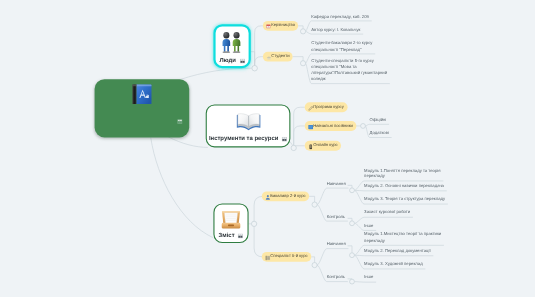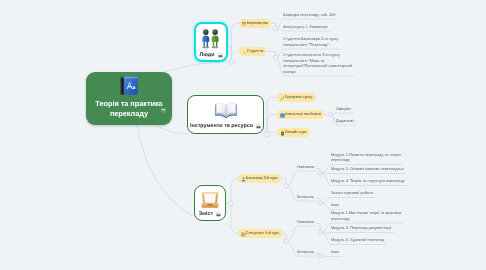--- a/index.html
+++ b/index.html
@@ -141,21 +141,20 @@
         </linearGradient>
       </defs>
       <path d="M1.8 1.7 h3.6 v17.0 h-3.6 z" fill="url(#spn)"></path>
       <path d="M5.4 1.7 h12.3 a0.6 0.6 0 0 1 0.6 0.6 v15.8 a0.6 0.6 0 0 1 -0.6 0.6 h-12.3 z" fill="url(#bkg)"></path>
       <path d="M5.4 1.7 h12.3 a0.6 0.6 0 0 1 0.6 0.6 v0.85 h-12.9 z" fill="#8fb3ea" opacity=".65"></path>
       <path d="M1.8 1.7 h3.6 v1.45 h-3.6 z" fill="#5d5d5b" opacity=".75"></path>
       <path d="M10.6 6.3 l-2.85 7.15 h0.95 l0.72 -1.9 h2.4 l0.73 1.9 h0.96 l-2.86 -7.15 z m-0.03 1.6 l0.93 2.5 h-1.87 z" fill="#e2ecfa"></path>
       <path d="M13.9 10.6 h1.35 a0.72 0.72 0 0 1 0.72 0.72 v2.13 h-1.95 a0.62 0.62 0 0 1 -0.62 -0.62 v-0.62 a0.62 0.62 0 0 1 0.62 -0.62 h0.95 v-0.3 h-1.07 z" fill="#e2ecfa"></path>
     </svg>
   </span>
-  <div class="ctext">Теорія та практика перекладу</div>
   <span class="cdot">
     <svg viewBox="0 0 6 6" width="5" height="5">
           <rect x="0.3" y="0.6" width="5.4" height="4.8" fill="#7fae8c"></rect>
           <rect x="0.9" y="1.2" width="1.9" height="1.2" fill="#d6e7da"></rect>
           <rect x="3.2" y="1.2" width="1.9" height="1.2" fill="#d6e7da"></rect>
           <rect x="0.9" y="2.9" width="1.9" height="1.9" fill="#619b72"></rect>
           <rect x="3.2" y="2.9" width="1.9" height="1.9" fill="#619b72"></rect>
         </svg>
   </span>
 </div>

